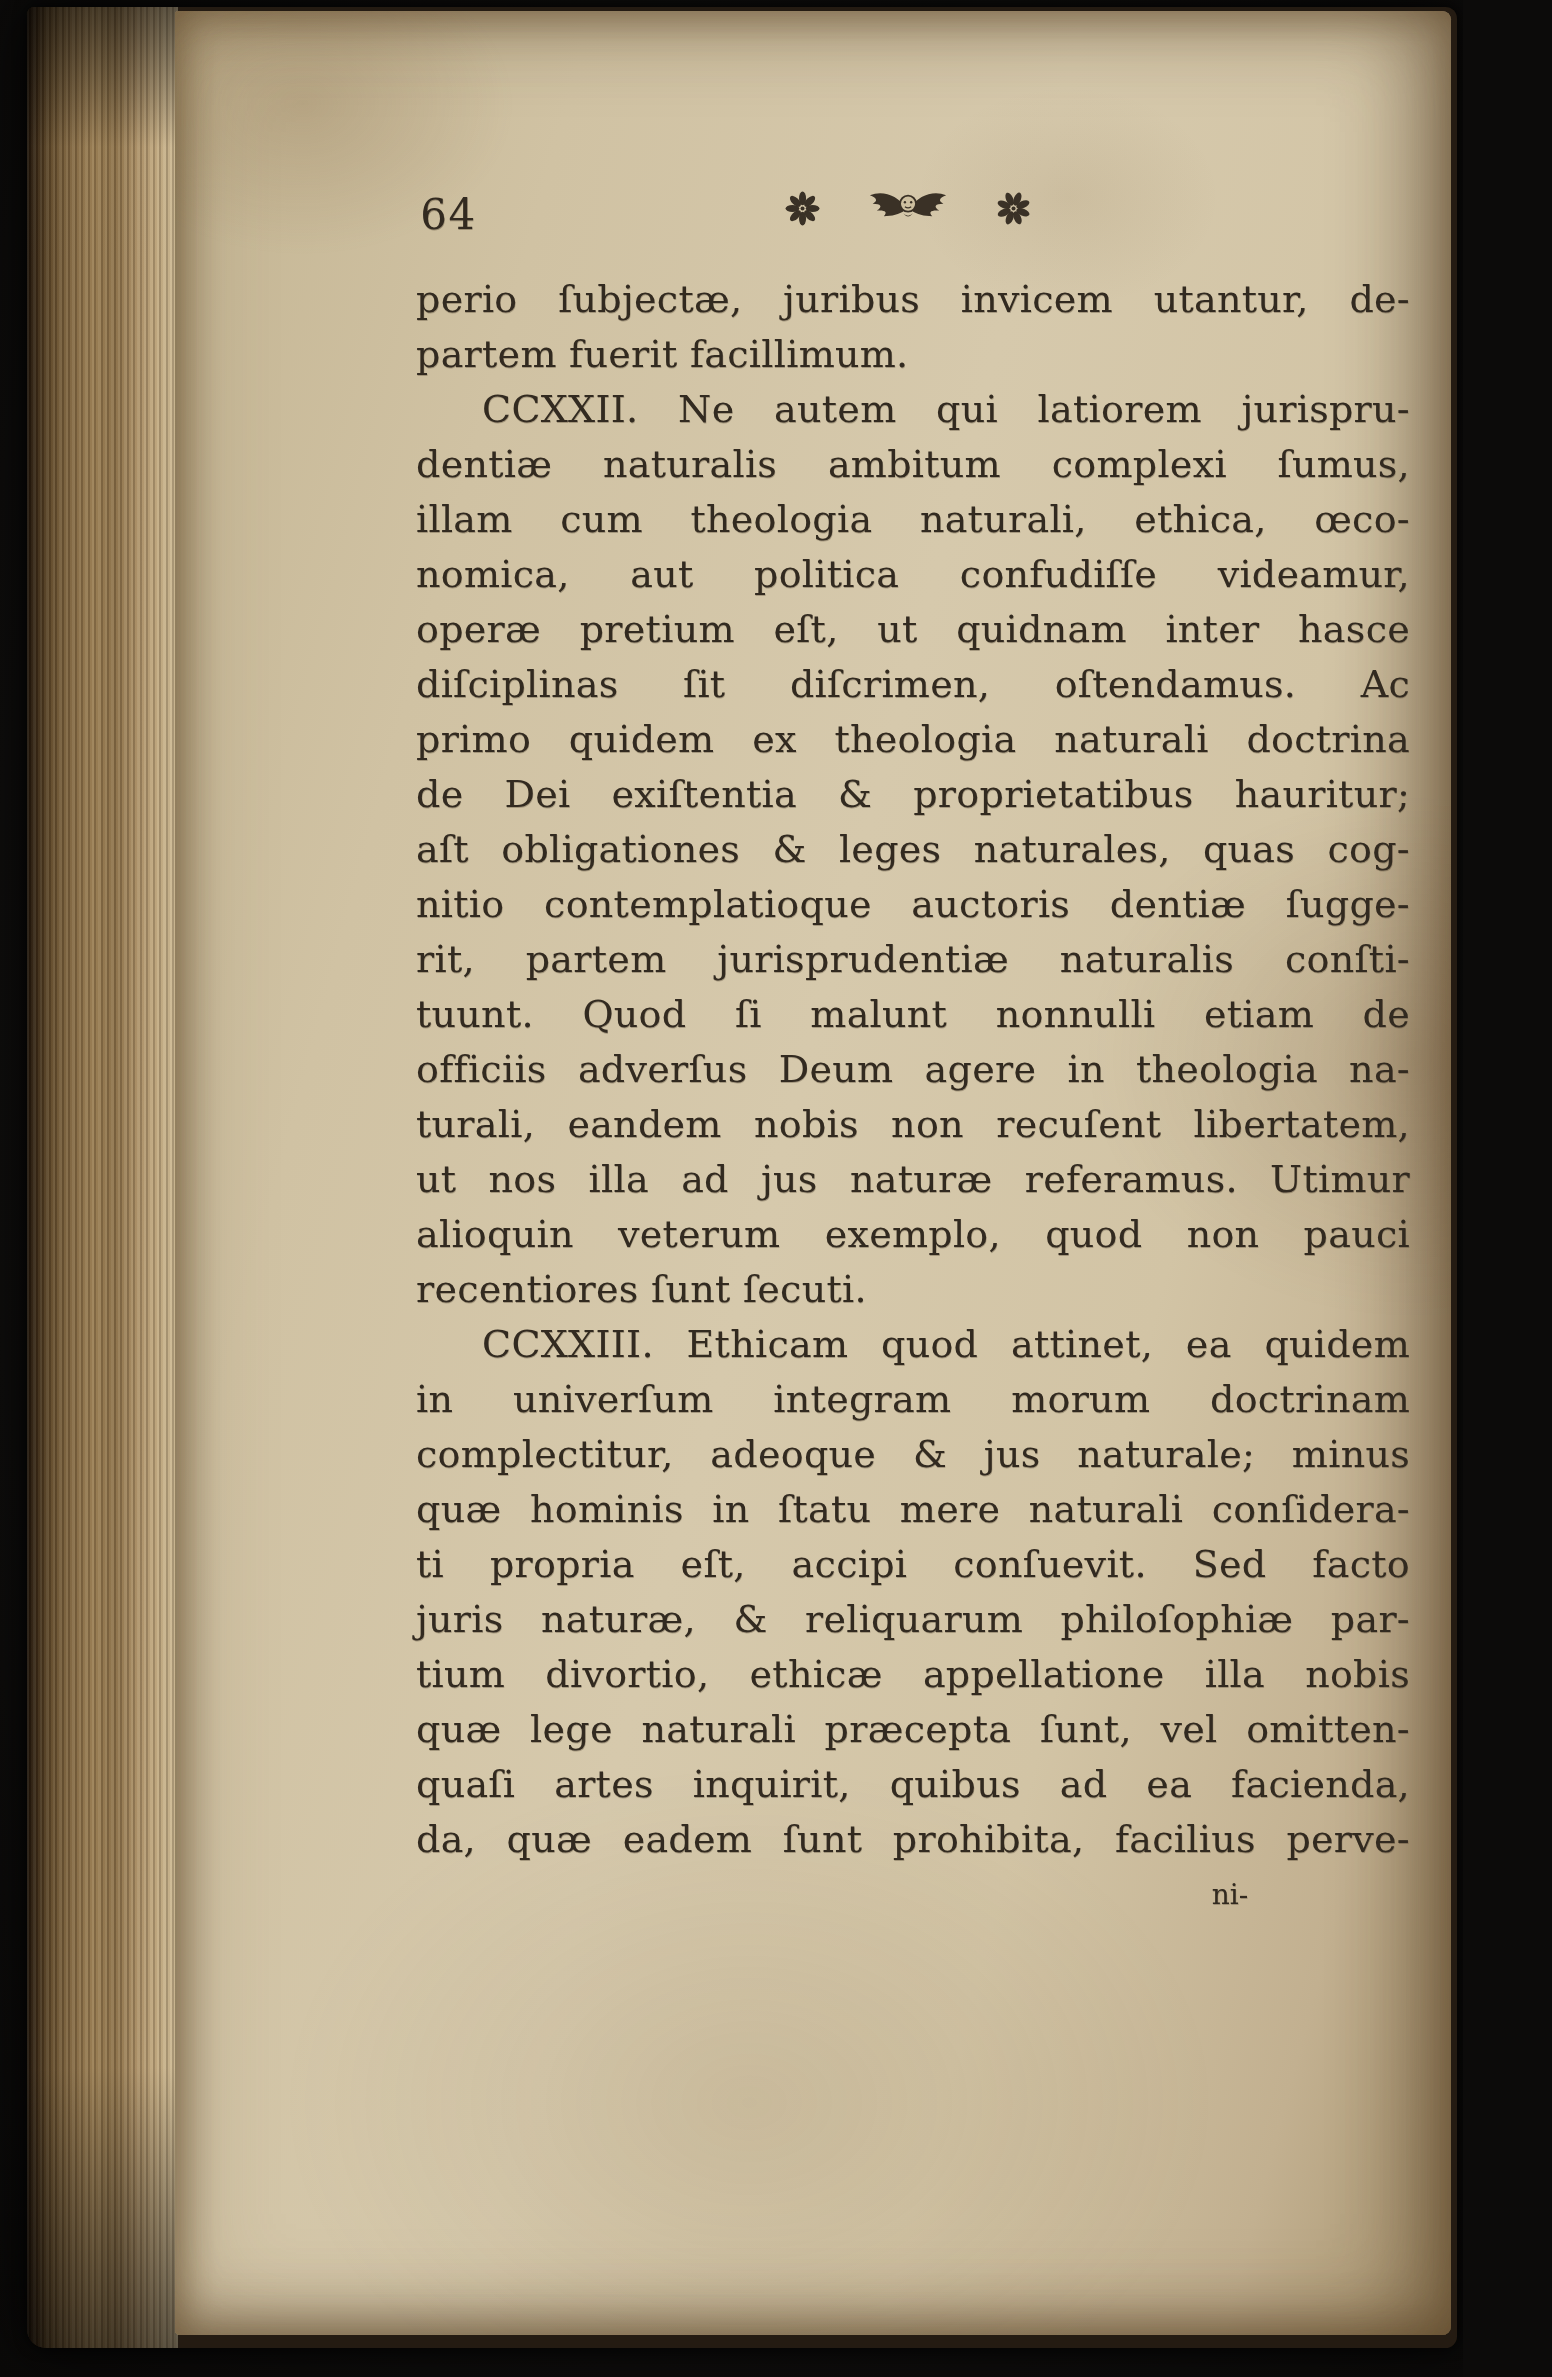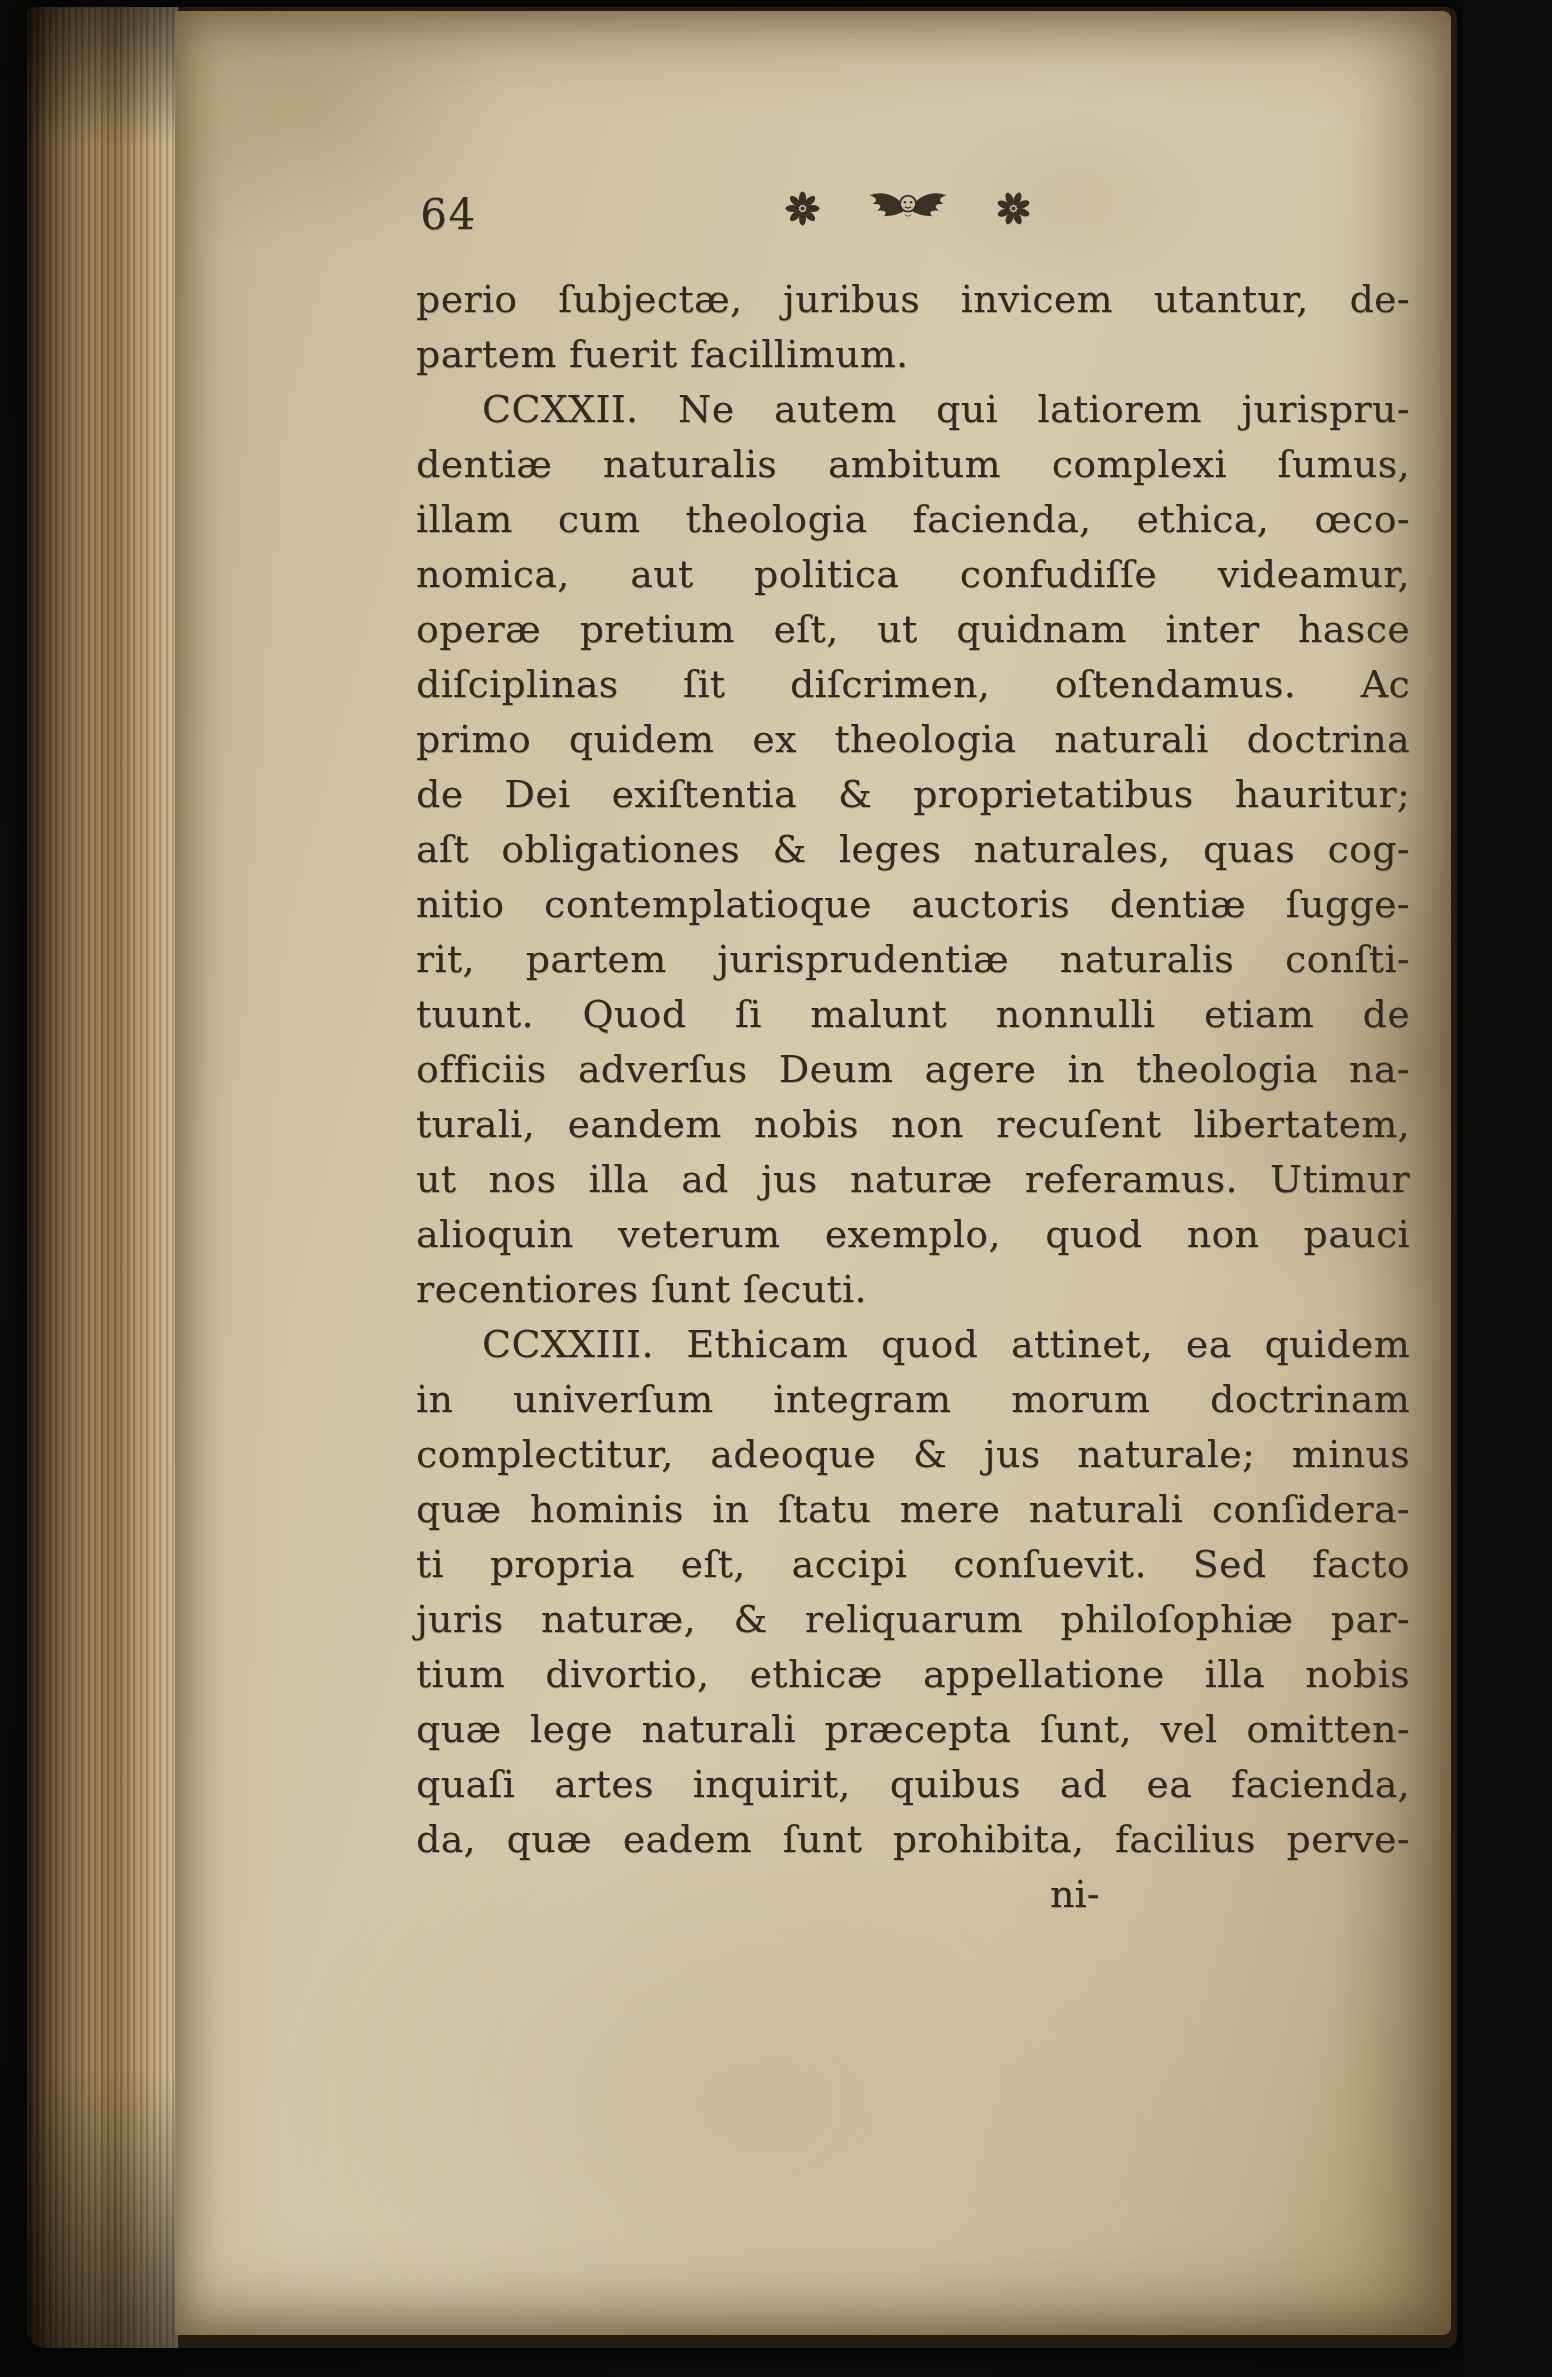--- a/index.html
+++ b/index.html
@@ -102,24 +102,25 @@
   }
   .line {
     text-align: justify;
     text-align-last: justify;
     white-space: normal;
   }
   .line.para-end { text-align-last: left; }
   .line.indent { padding-left: 66px; }
 
   .catchword-line {
-    font-size: 38px;
+    font-size: 28px;
     line-height: 55px;
     padding-left: 634px;
     text-shadow: 0.4px 0.6px 0.5px rgba(60,45,30,0.30);
+    text-align: center;
   }
 </style>
 </head>
 <body>
 
 <div class="screenshot">
   <div class="book">
     <div class="fore-edge"></div>
 
     <div class="paper">
@@ -206,21 +207,21 @@
               </g>
             </svg>
           </div>
         </div>
 
         <div class="text-block">
             <div class="line">perio ſubjectæ, juribus invicem utantur, de-</div>
             <div class="line para-end">partem fuerit facillimum.</div>
             <div class="line indent">CCXXII. Ne autem qui latiorem jurispru-</div>
             <div class="line">dentiæ naturalis ambitum complexi ſumus,</div>
-            <div class="line">illam cum theologia facienda, ethica, œco-</div>
+            <div class="line">illam cum theologia naturali, ethica, œco-</div>
             <div class="line">nomica, aut politica confudiſſe videamur,</div>
             <div class="line">operæ pretium eſt, ut quidnam inter hasce</div>
             <div class="line">diſciplinas ſit diſcrimen, oſtendamus. Ac</div>
             <div class="line">primo quidem ex theologia naturali doctrina</div>
             <div class="line">de Dei exiſtentia &amp; proprietatibus hauritur;</div>
             <div class="line">aſt obligationes &amp; leges naturales, quas cog-</div>
             <div class="line">nitio contemplatioque auctoris dentiæ ſugge-</div>
             <div class="line">rit, partem jurisprudentiæ naturalis conſti-</div>
             <div class="line">tuunt. Quod ſi malunt nonnulli etiam de</div>
             <div class="line">officiis adverſus Deum agere in theologia na-</div>

